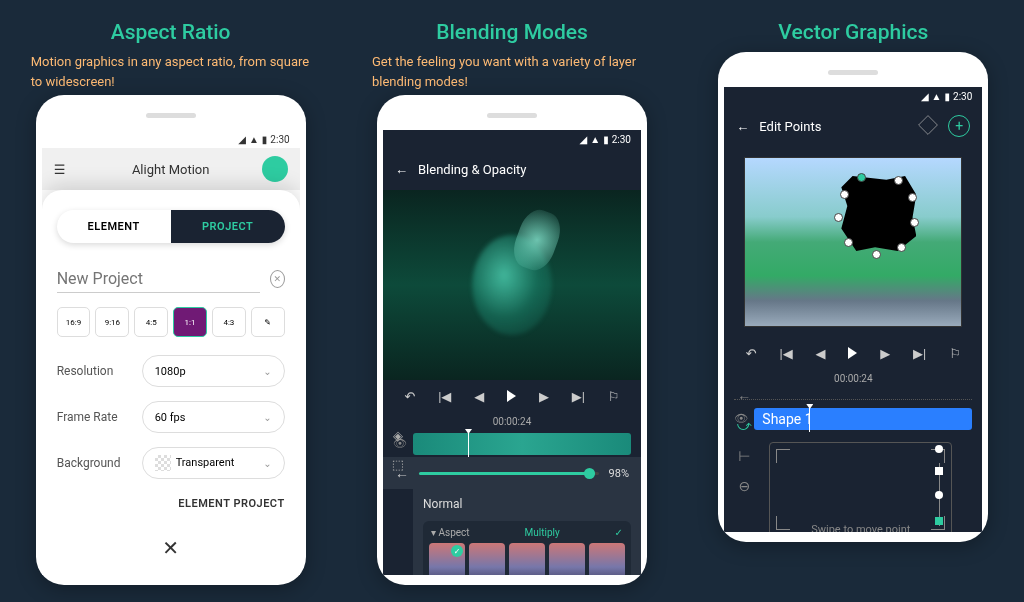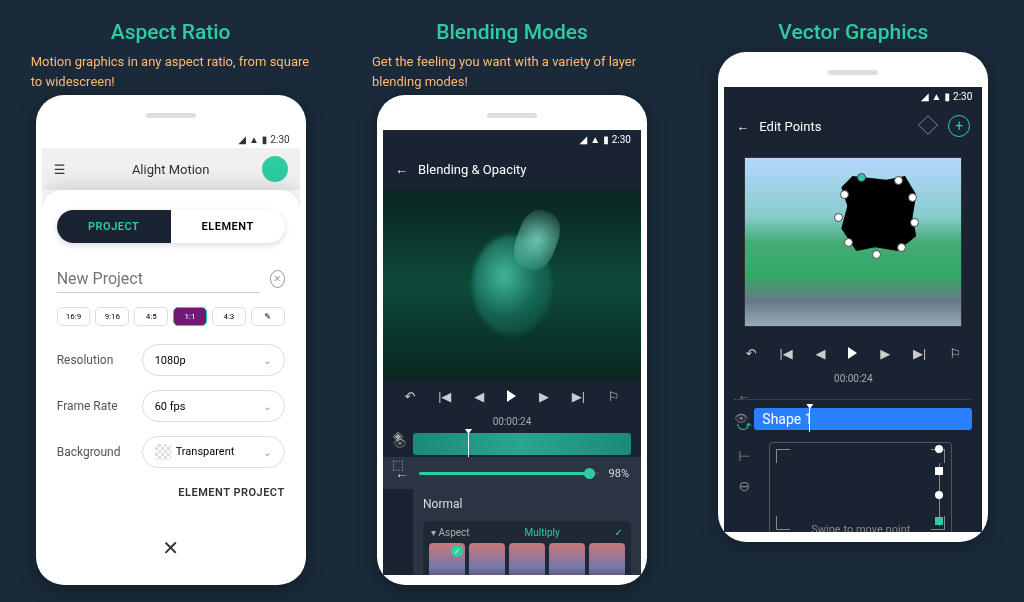--- a/index.html
+++ b/index.html
@@ -19,21 +19,21 @@
 .avatar{position:absolute;right:12px;width:26px;height:26px;background:#2ecca1;border-radius:50%}
 .modal{position:absolute;top:60px;left:0;right:0;bottom:0;background:#fff;border-radius:20px 20px 0 0;padding:20px 15px;box-shadow:0 -4px 20px rgba(0,0,0,0.15)}
 .tab-pill{display:flex;background:#fff;border-radius:22px;overflow:hidden;box-shadow:0 2px 6px rgba(0,0,0,0.15);margin-bottom:22px}
 .tab{flex:1;padding:10px;text-align:center;font-size:11px;font-weight:600;letter-spacing:0.5px;cursor:pointer}
 .tab.active{background:#1a2332;color:#2ecca1}
 .field-row{display:flex;align-items:center;margin-bottom:14px;gap:10px}
 .field-label{font-size:12px;color:#555;width:75px}
 .input-underline{flex:1;border:none;border-bottom:1px solid #ccc;padding:4px 0;font-size:16px;outline:none}
 .clear-btn{width:18px;height:18px;border:1px solid #999;border-radius:50%;display:flex;align-items:center;justify-content:center;font-size:9px;color:#999;cursor:pointer}
 .aspect-row{display:flex;gap:5px;margin-bottom:18px}
-.aspect-btn{flex:1;height:19px;border:1px solid #ddd;border-radius:5px;font-size:8px;display:flex;align-items:center;justify-content:center;cursor:pointer;background:#fff}
+.aspect-btn{flex:1;height:30px;border:1px solid #ddd;border-radius:5px;font-size:8px;display:flex;align-items:center;justify-content:center;cursor:pointer;background:#fff}
 .aspect-btn.active{background:#701a75;border-color:#2ecca1;color:#fff}
 .dropdown{flex:1;height:32px;border:1px solid #ddd;border-radius:16px;padding:0 12px;display:flex;align-items:center;justify-content:space-between;font-size:11px;cursor:pointer;background:#fff}
 .chevron{font-size:10px;color:#999}
 .checker{width:16px;height:16px;background:repeating-conic-gradient(#ddd 0 25%,#fff 0 50%) 0 0/6px 6px;display:inline-block;margin-right:5px;vertical-align:middle}
 .create-btn{text-align:right;font-size:11px;font-weight:600;letter-spacing:0.5px;margin-top:18px;color:#333;cursor:pointer}
 .close-x{position:absolute;bottom:15px;left:50%;transform:translateX(-50%);font-size:20px;color:#333;cursor:pointer}
 .canvas-area{height:190px;background:linear-gradient(180deg,#0a2520 0%,#0d4a3a 50%,#0a2520 100%);position:relative;display:flex;align-items:center;justify-content:center}
 .dancer{width:100px;height:140px;position:relative}
 .dancer::before{content:'';position:absolute;width:80px;height:100px;background:radial-gradient(ellipse at 40% 40%,rgba(100,255,220,0.6),rgba(40,180,150,0.3),transparent);border-radius:50%;top:20px;left:10px;filter:blur(2px)}
 .dancer::after{content:'';position:absolute;width:40px;height:60px;background:radial-gradient(circle,rgba(150,255,230,0.7),transparent);border-radius:40%;top:-5px;right:5px;transform:rotate(20deg)}
@@ -103,22 +103,22 @@
         <span>▮</span>
         <span>2:30</span>
       </div>
       <div class="app-header app-header-light">
         <span class="menu-icon">☰</span>
         <span>Alight Motion</span>
         <span class="avatar"></span>
       </div>
       <div class="modal">
         <div class="tab-pill">
+          <div class="tab">ELEMENT</div>
           <div class="tab active">PROJECT</div>
-          <div class="tab">ELEMENT</div>
         </div>
         <div class="field-row">
           <input class="input-underline" placeholder="New Project" style="">
           <span class="clear-btn">✕</span>
         </div>
         <div class="aspect-row">
           <div class="aspect-btn">16:9</div>
           <div class="aspect-btn">9:16</div>
           <div class="aspect-btn">4:5</div>
           <div class="aspect-btn active">1:1</div>

